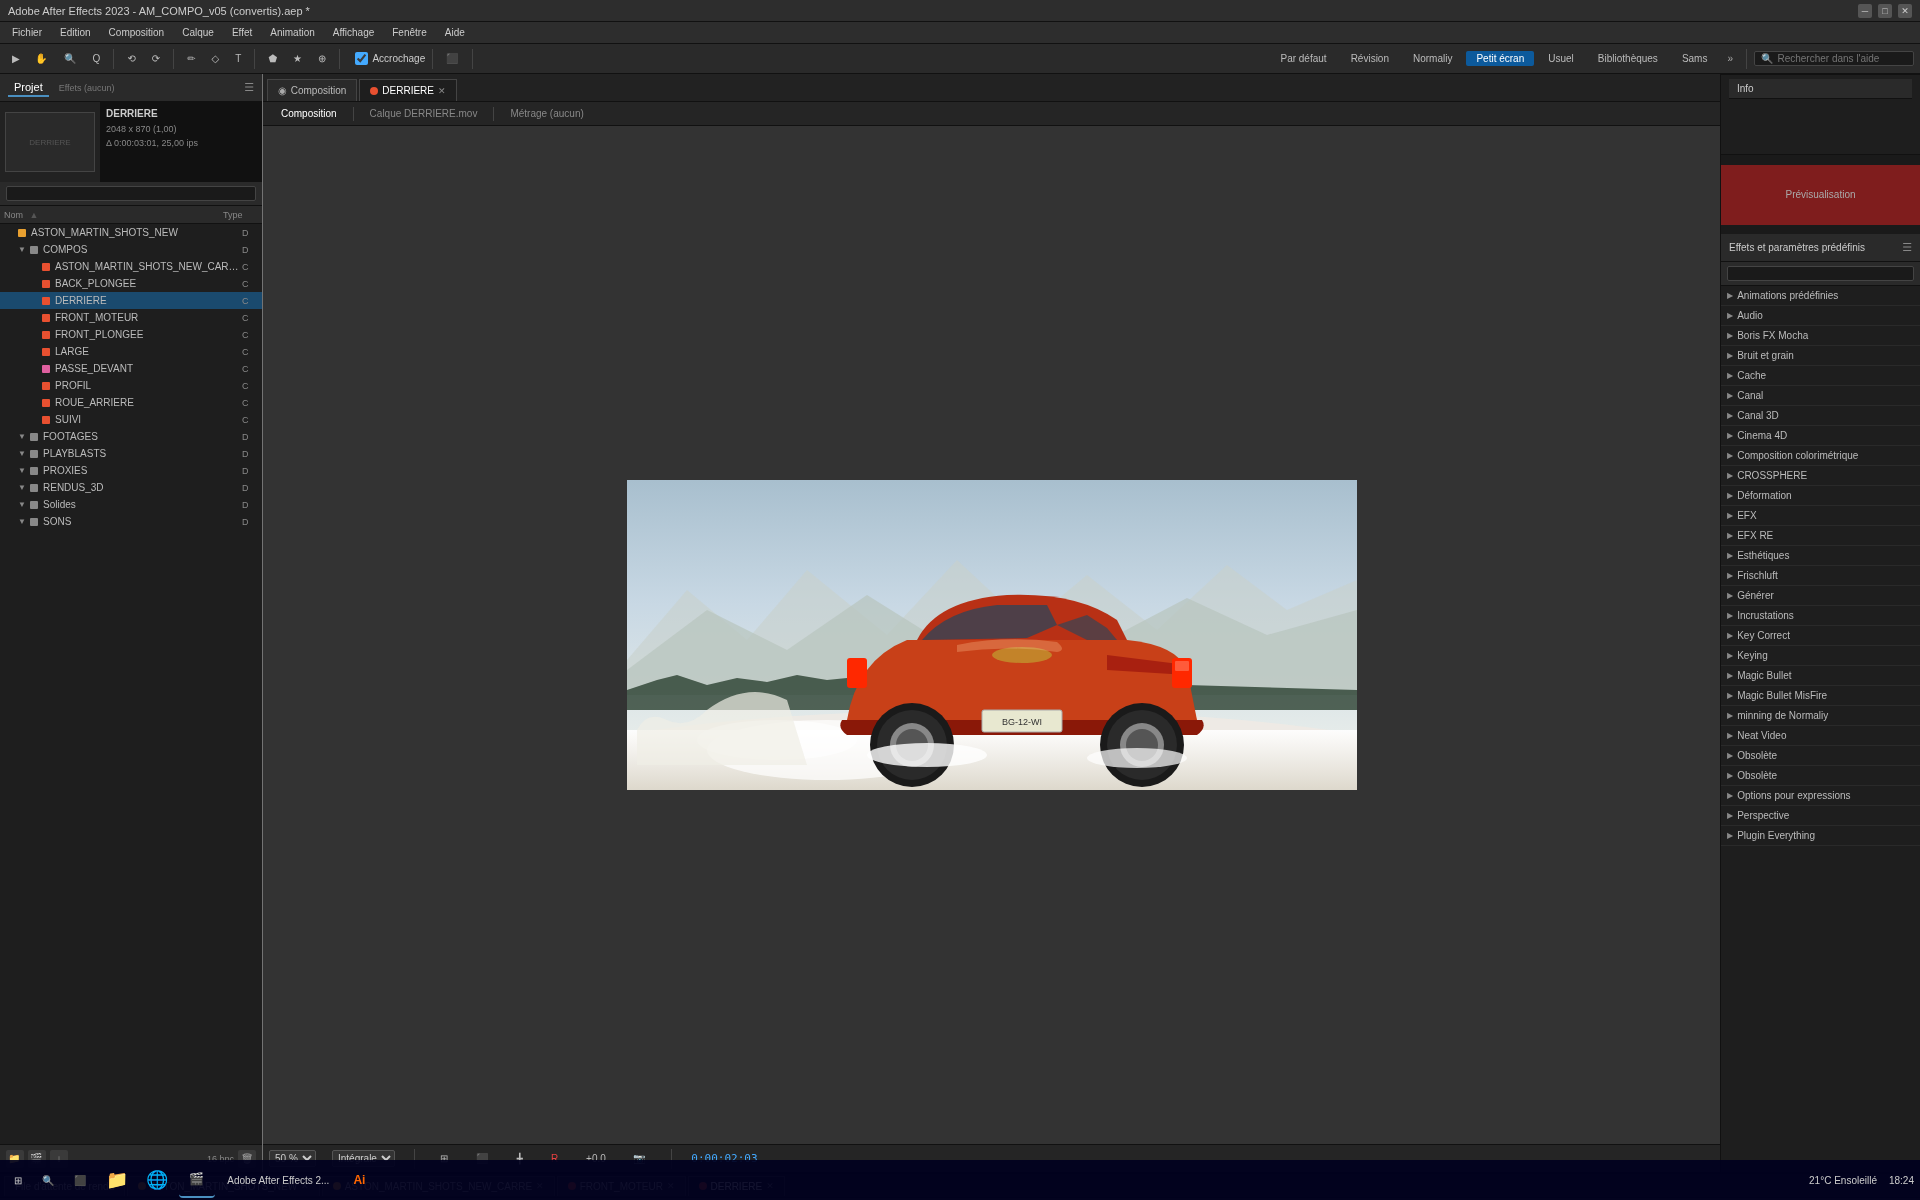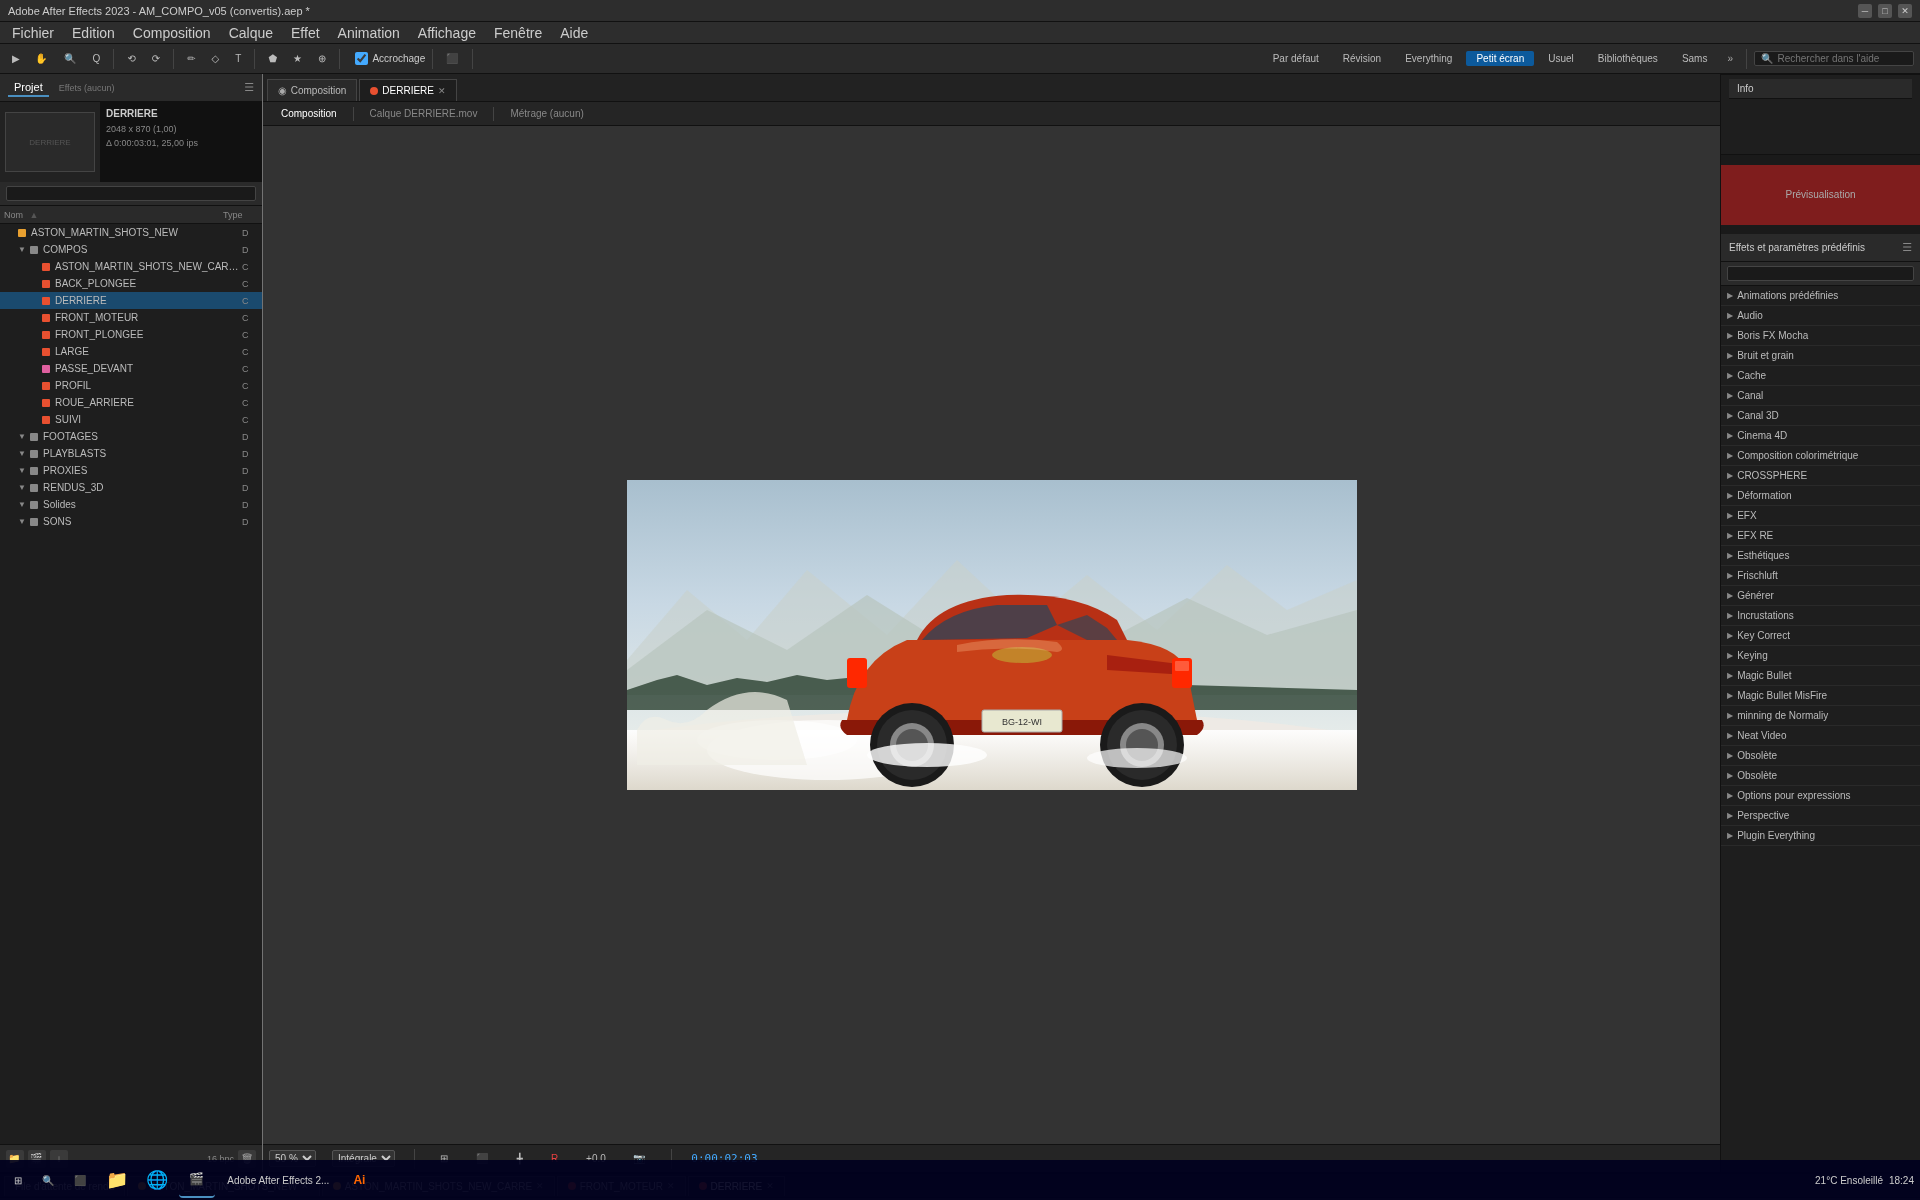--- a/index.html
+++ b/index.html
@@ -37,21 +37,21 @@
       height: 22px;
       background: #2d2d2d;
       display: flex;
       align-items: center;
       padding: 0 4px;
       gap: 2px;
       border-bottom: 1px solid #111;
     }
     .menu-item {
       padding: 2px 8px;
-      font-size: 14px;
+      font-size: 10px;
       color: #ccc;
       cursor: pointer;
       border-radius: 2px;
     }
 
     
     #toolbar {
       height: 30px;
       background: #2a2a2a;
       display: flex;
@@ -411,21 +411,21 @@
       cursor: pointer; padding: 0 8px; border-radius: 4px;
       font-size: 10px; color: #ccc;
     }
     .taskbar-app {
       width: 36px; height: 36px;
       display: flex; align-items: center; justify-content: center;
       cursor: pointer; border-radius: 4px; font-size: 18px;
     }
     .taskbar-spacer { flex: 1; }
     .taskbar-systray {
-      display: flex; align-items: center; gap: 6px;
+      display: flex; align-items: center; gap: 12px;
       font-size: 10px; color: #ccc;
     }
 
     
     ::-webkit-scrollbar { width: 6px; height: 6px; }
     ::-webkit-scrollbar-track { background: #1a1a1a; }
     ::-webkit-scrollbar-thumb { background: #444; border-radius: 3px; }
 
     
     .car-svg-container {
@@ -479,21 +479,21 @@
     <input type="checkbox" checked="" style="accent-color: rgb(68, 170, 255);">
     <span style="font-size:10px;color:#ccc;">Accrochage</span>
   </div>
   <div class="toolbar-divider"></div>
   <div class="toolbar-btn">⬛</div>
   <div class="toolbar-divider"></div>
   <div style="flex:1"></div>
 
   <div class="workspace-btn">Par défaut</div>
   <div class="workspace-btn">Révision</div>
-  <div class="workspace-btn">Everything</div>
+  <div class="workspace-btn">Normaliy</div>
   <div class="workspace-btn active">Petit écran</div>
   <div class="workspace-btn">Usuel</div>
   <div class="workspace-btn">Bibliothèques</div>
   <div class="workspace-btn">Sams</div>
   <div class="toolbar-btn" style="color:#aaa;">»</div>
   <div class="toolbar-divider"></div>
   <div style="display:flex;align-items:center;background:#1a1a1a;border:1px solid #444;border-radius:2px;padding:1px 6px;gap:4px;width:160px;">
     <span style="color:#888;font-size:10px;">🔍</span>
     <input type="text" placeholder="Rechercher dans l'aide" style="background: transparent; border: none; color: rgb(204, 204, 204); font-size: 10px; outline: none; width: 130px;">
   </div>

